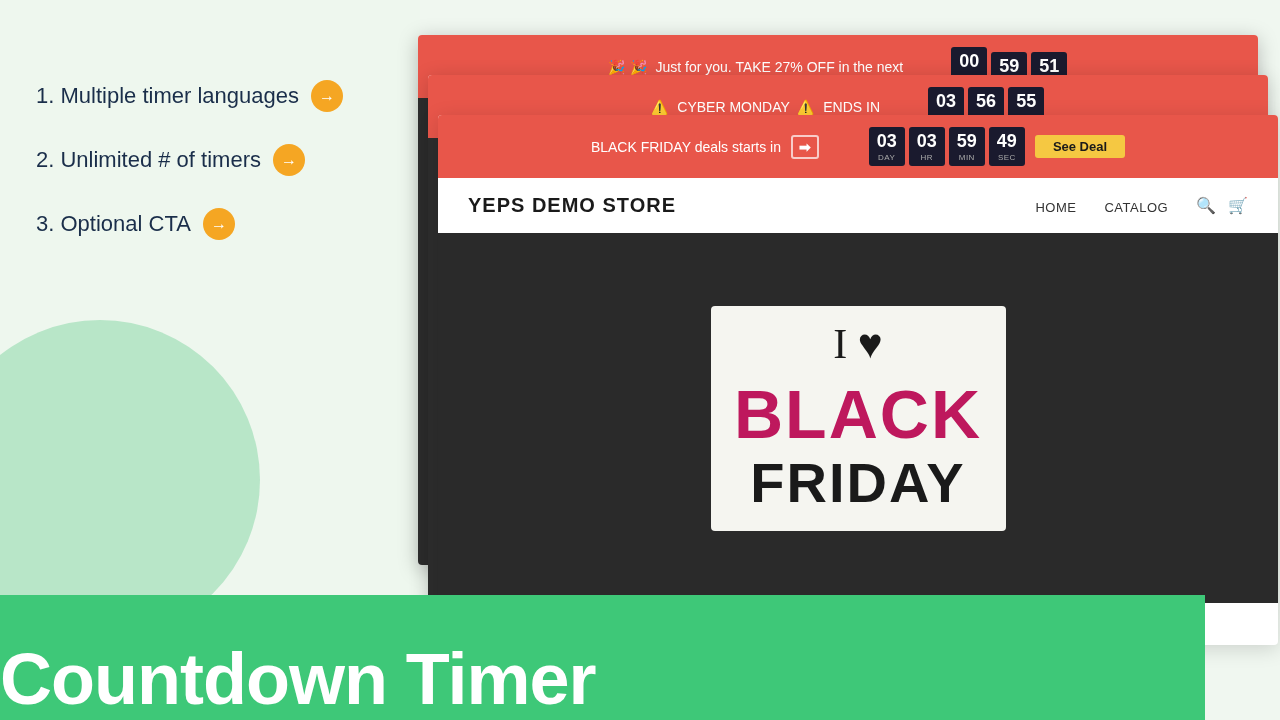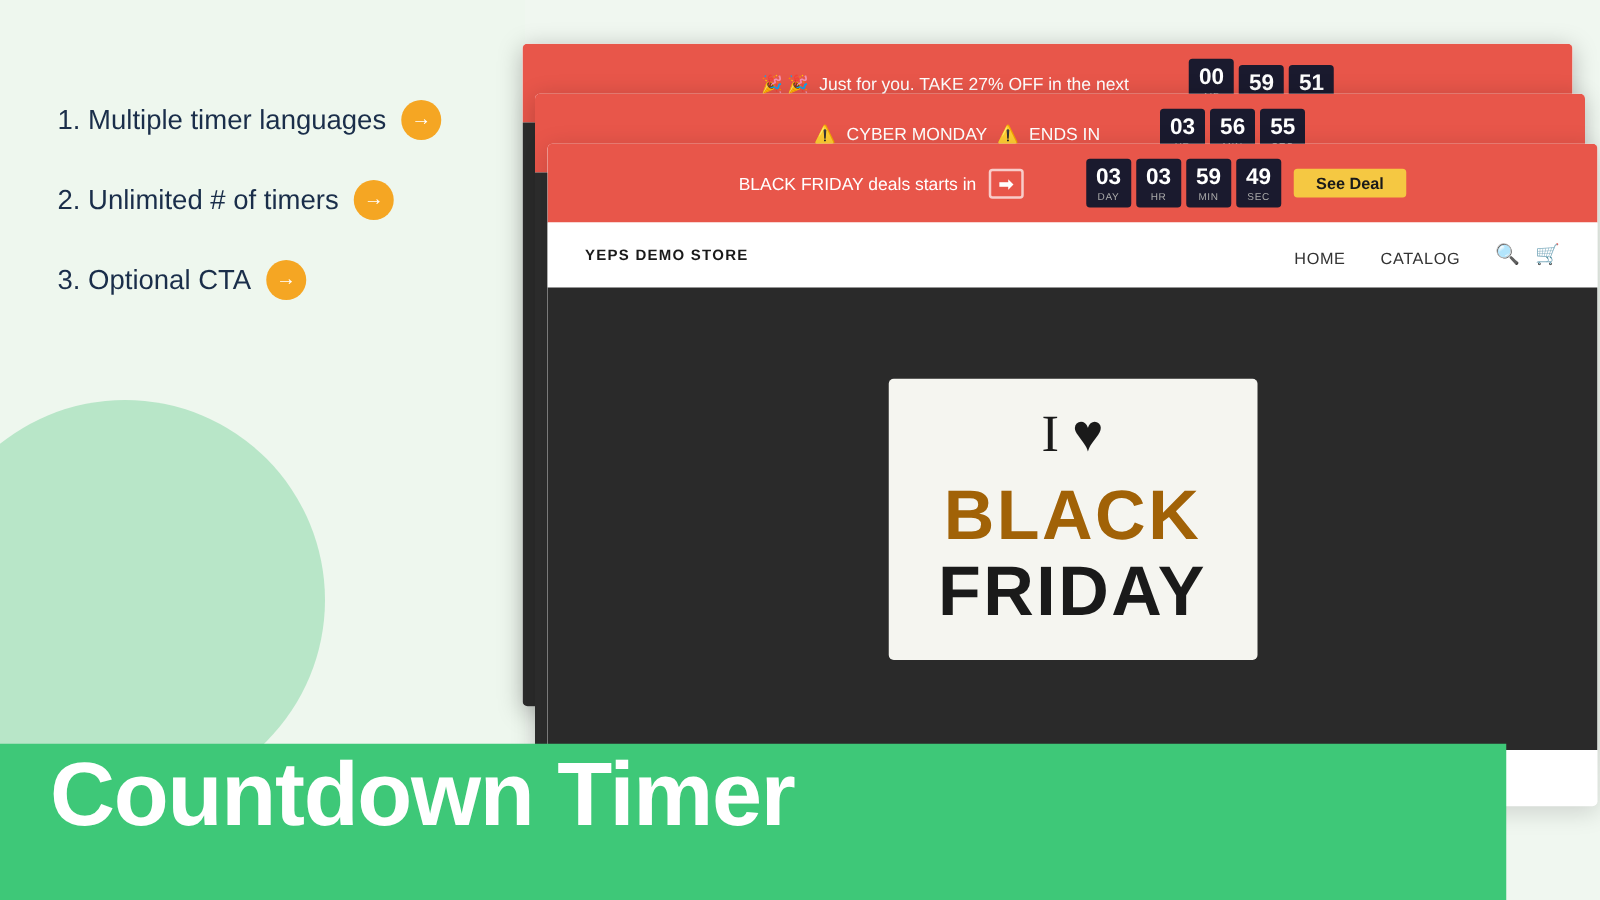--- a/index.html
+++ b/index.html
@@ -16,21 +16,21 @@
     .left-panel {
       position: absolute;
       left: 0; top: 0;
       width: 420px;
       height: 720px;
       background: #eef7ee;
       display: flex;
       flex-direction: column;
       justify-content: flex-start;
       padding-top: 80px;
-      padding-left: 46px;
+      padding-left: 36px;
     }
 
     
     .circle-decoration {
       position: absolute;
       bottom: 80px;
       left: -60px;
       width: 320px;
       height: 320px;
       border-radius: 50%;
@@ -78,22 +78,21 @@
 
     
     .bottom-banner {
       position: absolute;
       bottom: 0;
       left: 0;
       width: 1205px;
       height: 125px;
       background: #3ec878;
       display: flex;
-      align-items: flex-start;
-      padding-left: 40px;
+      align-items: flex-end;
       z-index: 10;
     }
 
     .bottom-banner-text {
       font-size: 72px;
       font-weight: 700;
       color: white;
       letter-spacing: -1px;
     }
 
@@ -143,21 +142,21 @@
     
     .store-nav {
       background: white;
       padding: 16px 30px;
       display: flex;
       align-items: center;
       justify-content: space-between;
     }
 
     .store-logo {
-      font-size: 12px;
+      font-size: 20px;
       font-weight: 700;
       color: #1a1a1a;
       letter-spacing: 1px;
     }
 
     .store-nav-links {
       display: flex;
       align-items: flex-end;
       gap: 28px;
     }
@@ -206,23 +205,23 @@
 
     .lightbox-line1 {
       font-size: 42px;
       color: #1a1a1a;
       font-weight: 400;
       font-family: serif;
       line-height: 1;
     }
 
     .lightbox-line2 {
-      font-size: 56px;
+      font-size: 68px;
       font-weight: 900;
-      color: #a16207;
+      color: #be185d;
       letter-spacing: 2px;
       line-height: 1.1;
       margin-top: 12px;
     }
 
     .lightbox-line3 {
       font-size: 56px;
       font-weight: 700;
       color: #1a1a1a;
       letter-spacing: 2px;

